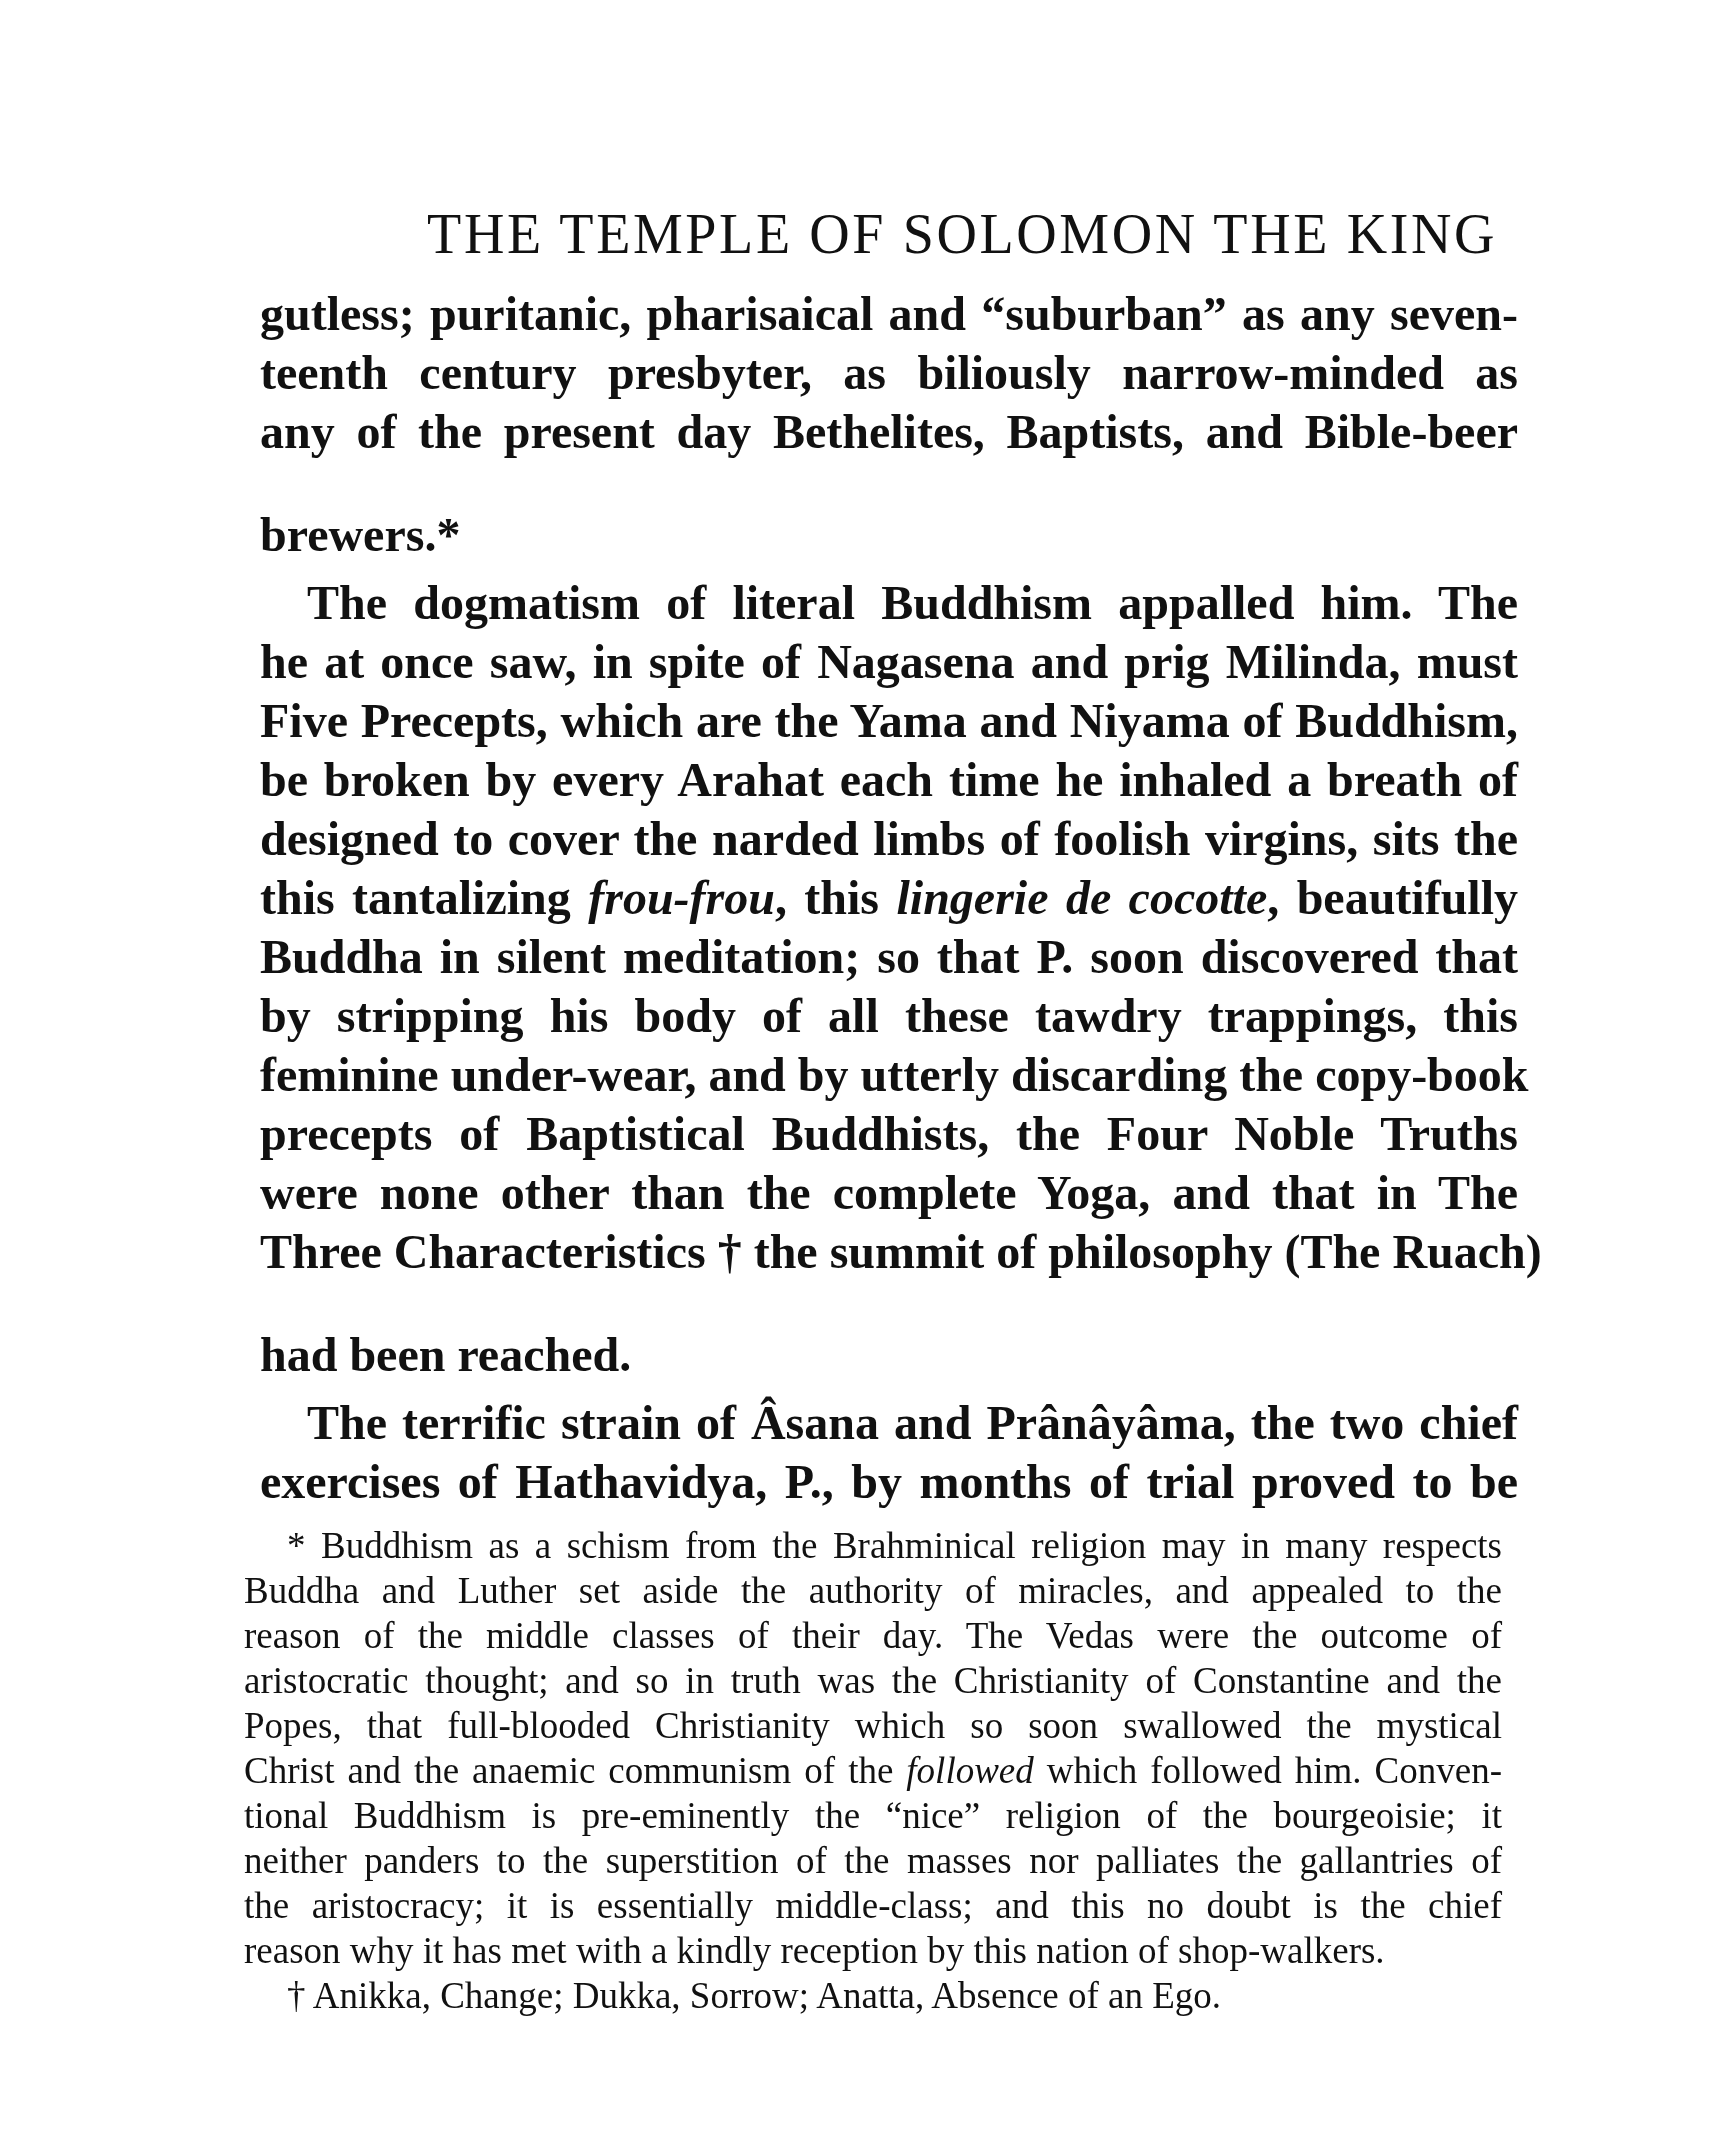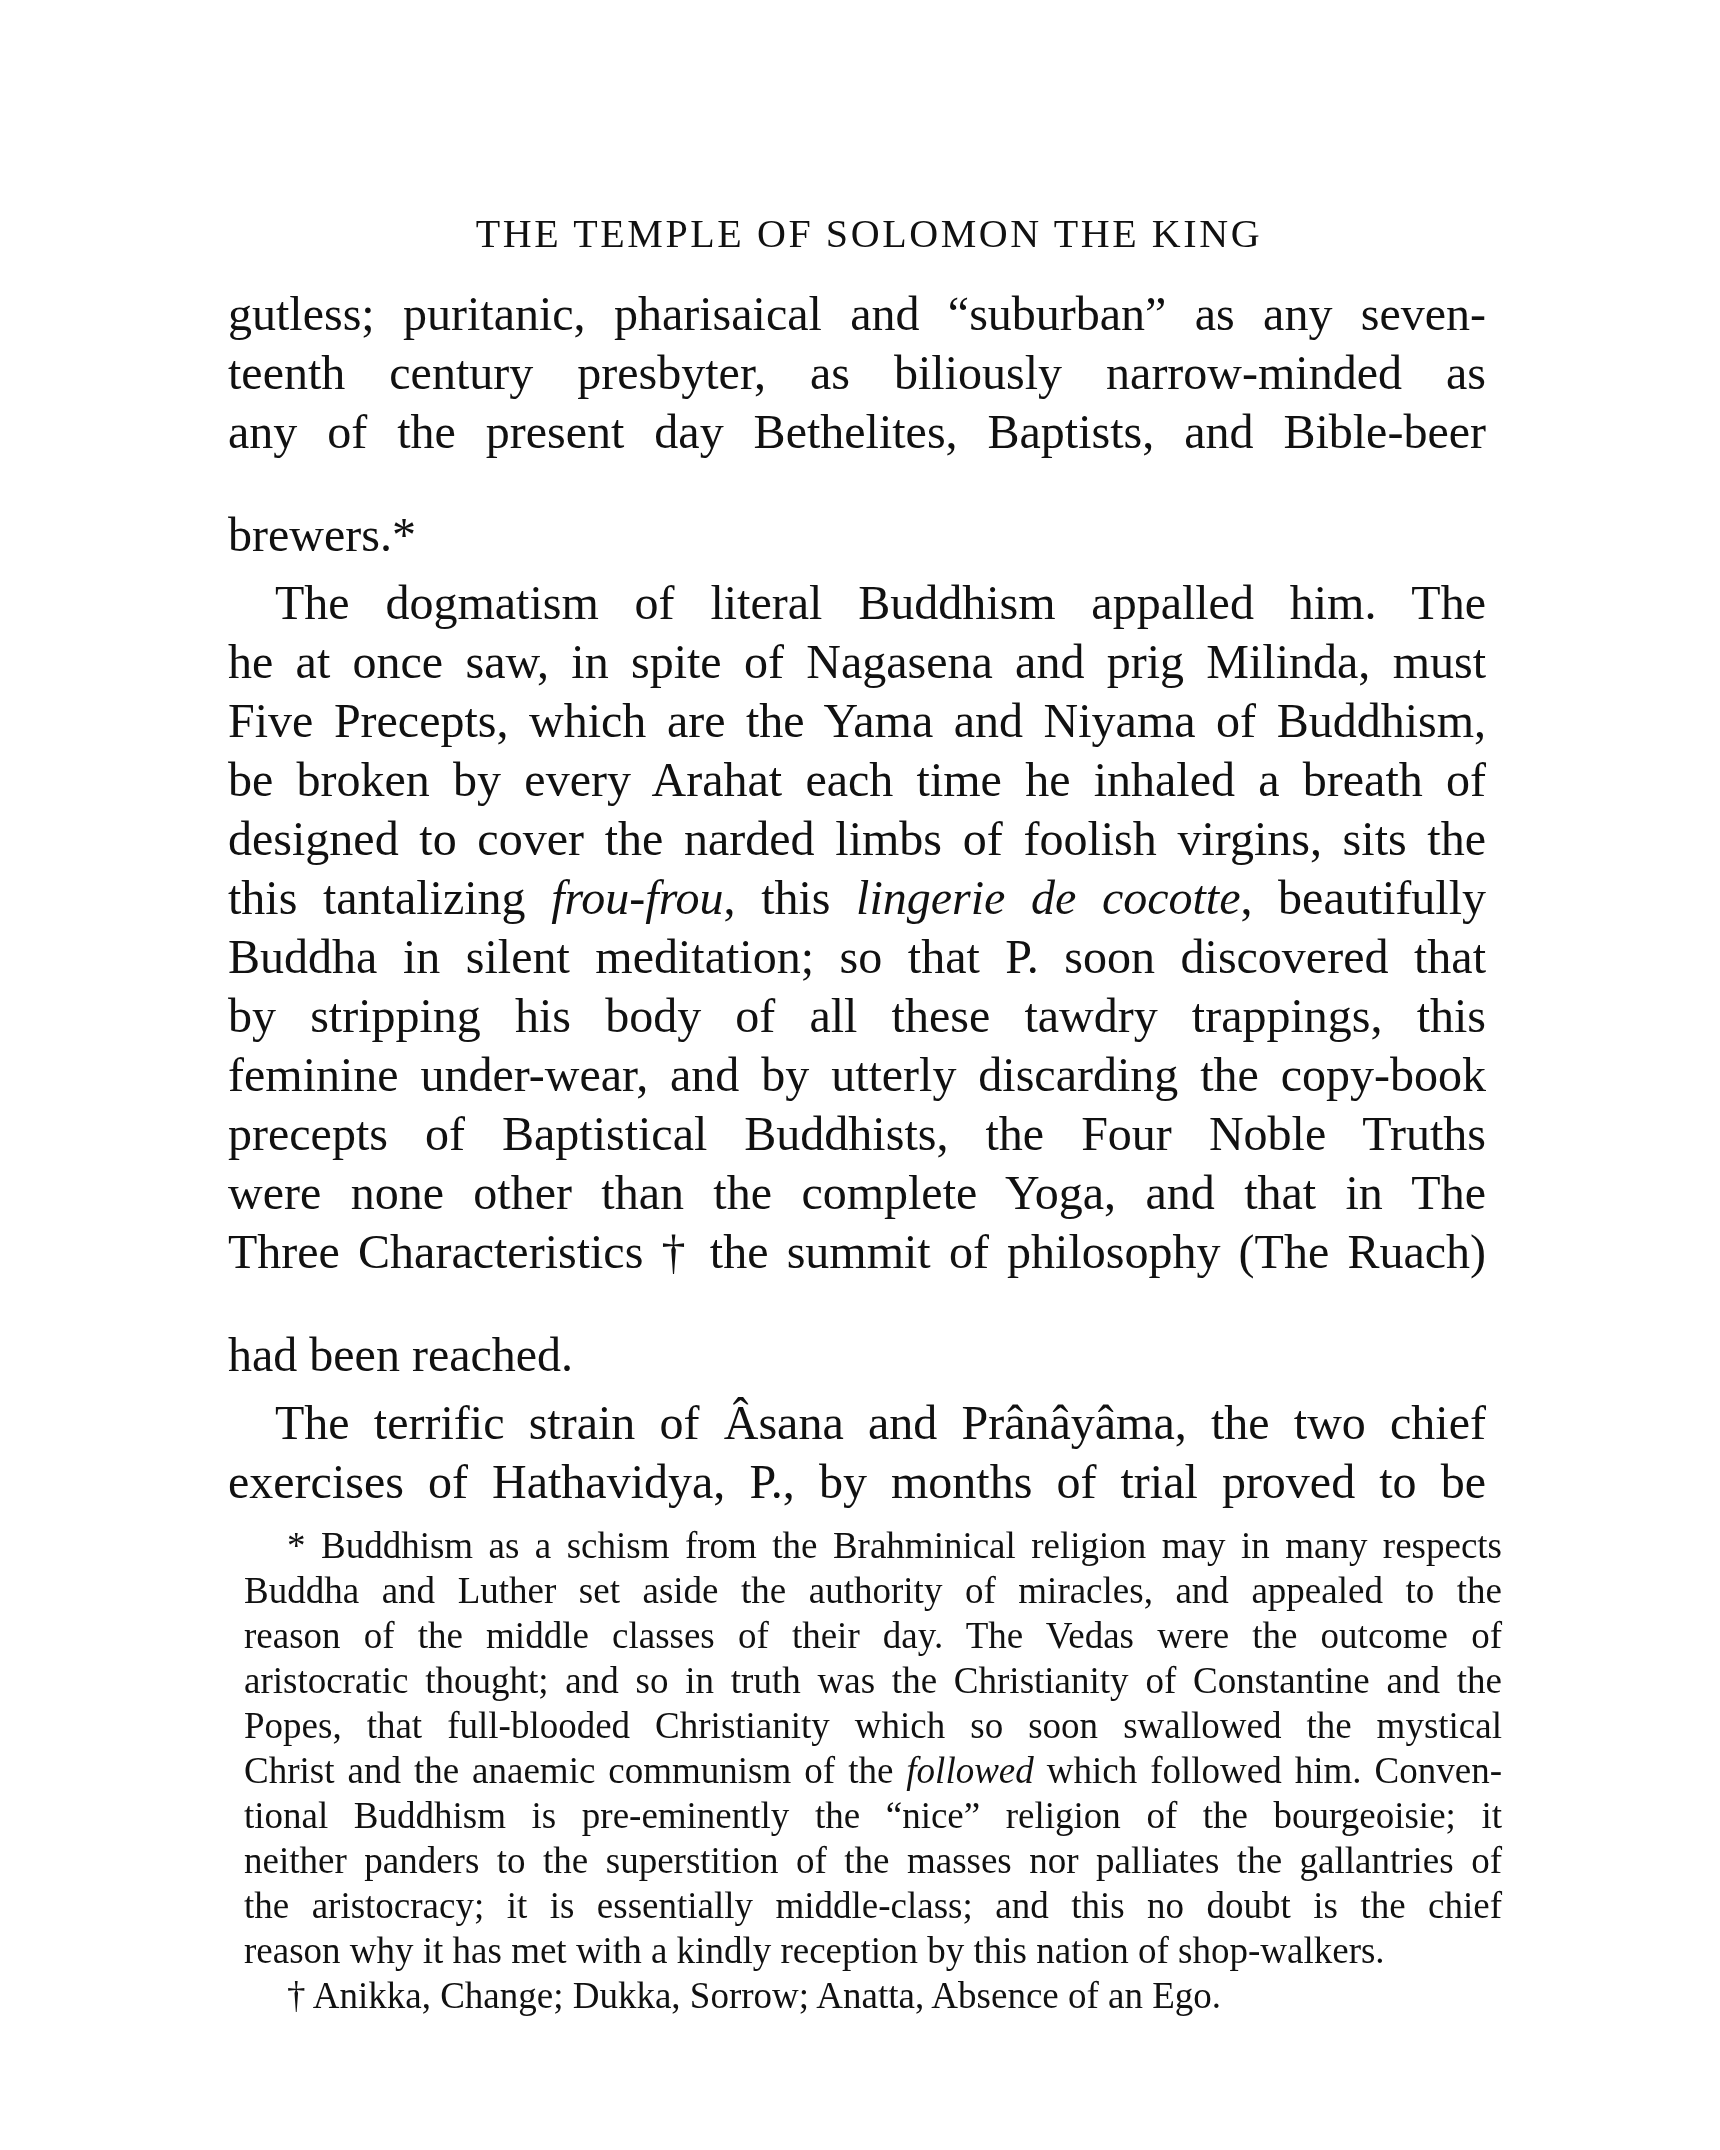--- a/index.html
+++ b/index.html
@@ -1,21 +1,21 @@
 <!DOCTYPE html>
 <html style="font-size:6.9px"><head>
 <meta charset="utf-8">
 <style>
   html, body { margin: 0; padding: 0; background: #ffffff; }
   body { width: 1721px; height: 2344px; position: relative; overflow: hidden; color: #111111;
          font-family: "Liberation Serif", "DejaVu Serif", serif; }
   .page { position: absolute; left: 0; top: 0; width: 1721px; height: 2344px; background: #ffffff; }
-  .running-head { position: absolute; left: 241px; width: 1256px; top: 206px; text-align: center;
-                  font-size: 40px; letter-spacing: 2.6px; line-height: 56px; }
-  .body-text { position: absolute; left: 228px; width: 1258px; top: 284px; }
+  .running-head { position: absolute; left: 241px; width: 1256px; top: 206px; text-align: right;
+                  font-size: 56px; letter-spacing: 2.6px; line-height: 56px; }
+  .body-text { position: absolute; left: 260px; width: 1258px; top: 284px; font-weight: bold; }
   .line { display: block; height: 59px; font-size: 48px; line-height: 59px;
           text-align: justify; text-align-last: justify; white-space: nowrap; overflow: visible; }
   .line.last { text-align-last: left; margin-top: 44px; }
   .line.indent { padding-left: 47px; margin-top: 9px; }
   .footnotes { position: absolute; left: 244px; width: 1258px; top: 1523px; }
   .fn-line { display: block; height: 45px; font-size: 37px; line-height: 45px;
              text-align: justify; text-align-last: justify; white-space: nowrap; }
   .fn-line.last { text-align-last: left; }
   .fn-line.indent { padding-left: 43px; }
   em { font-style: italic; }

